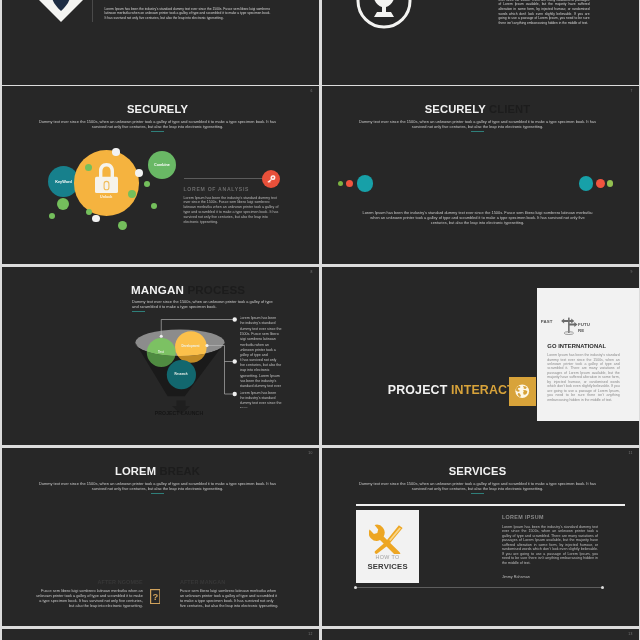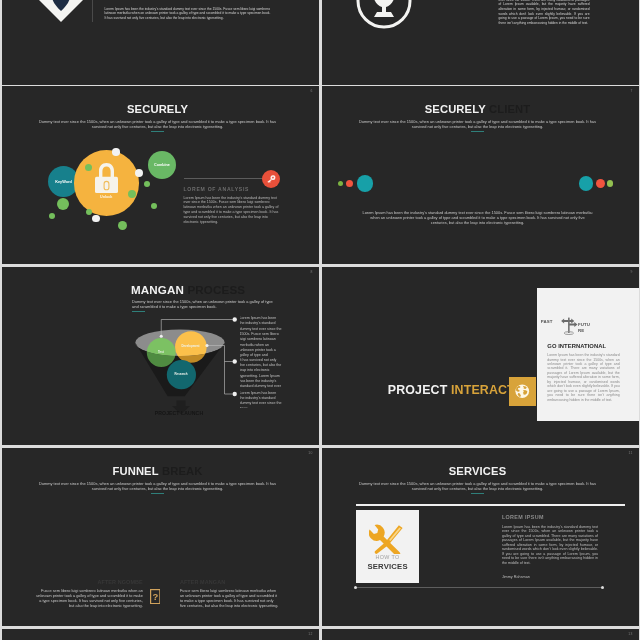--- a/index.html
+++ b/index.html
@@ -291,21 +291,21 @@
       <div class="gi-sign-l">PAST</div>
       <div class="gi-sign-r">FUTURE</div>
       <div class="gi-ct">GO INTERNATIONAL</div>
       <div class="gi-cb">Lorem Ipsum has been the industry's standard dummy text ever since the 1500s, when an unknown printer took a galley of type and scrambled it. There are many variations of passages of Lorem Ipsum available, but the majority have suffered alteration in some form, by injected humour, or randomised words which don't look even slightly believable. If you are going to use a passage of Lorem Ipsum, you need to be sure there isn't anything embarrassing hidden in the middle of text.</div>
     </div>
   </div>
 
   <div class="slide c0 r3">
     <div class="pnum">10</div>
     <div class="hd">
-      <div class="hd-title"><span class="strong">FUNNEL</span> <span class="light">BREAK</span></div>
+      <div class="hd-title"><span class="strong">LOREM</span> <span class="light">BREAK</span></div>
       <div class="hd-sub">Dummy text ever since the 1500s, when an unknown printer took a galley of type and scrambled it to make a type specimen book. It has survived not only five centuries, but also the leap into electronic typesetting.</div>
       <div class="hd-rule"></div>
     </div>
     <div class="ab-col left">
       <div class="ab-h">AFTER NGOMBE</div>
       <div class="ab-b">Fusce sem libero luigi sombrero latinoan merbutku when an unknown printer took a galley of type and scrambled it to make a type specimen book. It has survived not only five centuries, but also the leap into electronic typesetting.</div>
     </div>
     <div class="ab-icon">
       <svg width="10.5" height="15.2" viewBox="0 0 21 30.4">
         <rect x="1.2" y="1.2" width="18.6" height="28" fill="none" stroke="#cfa25c" stroke-width="2.4"></rect>

